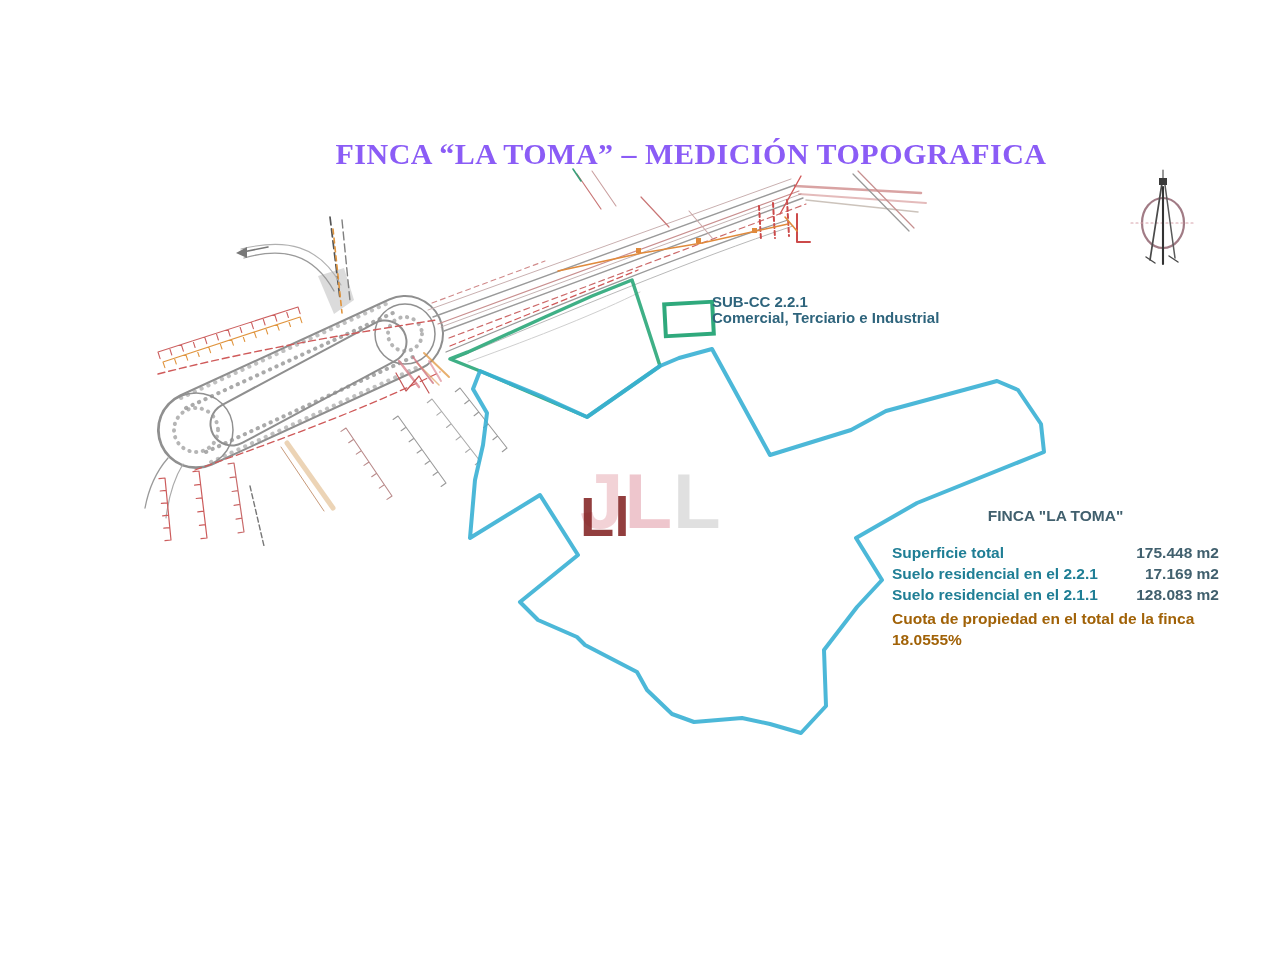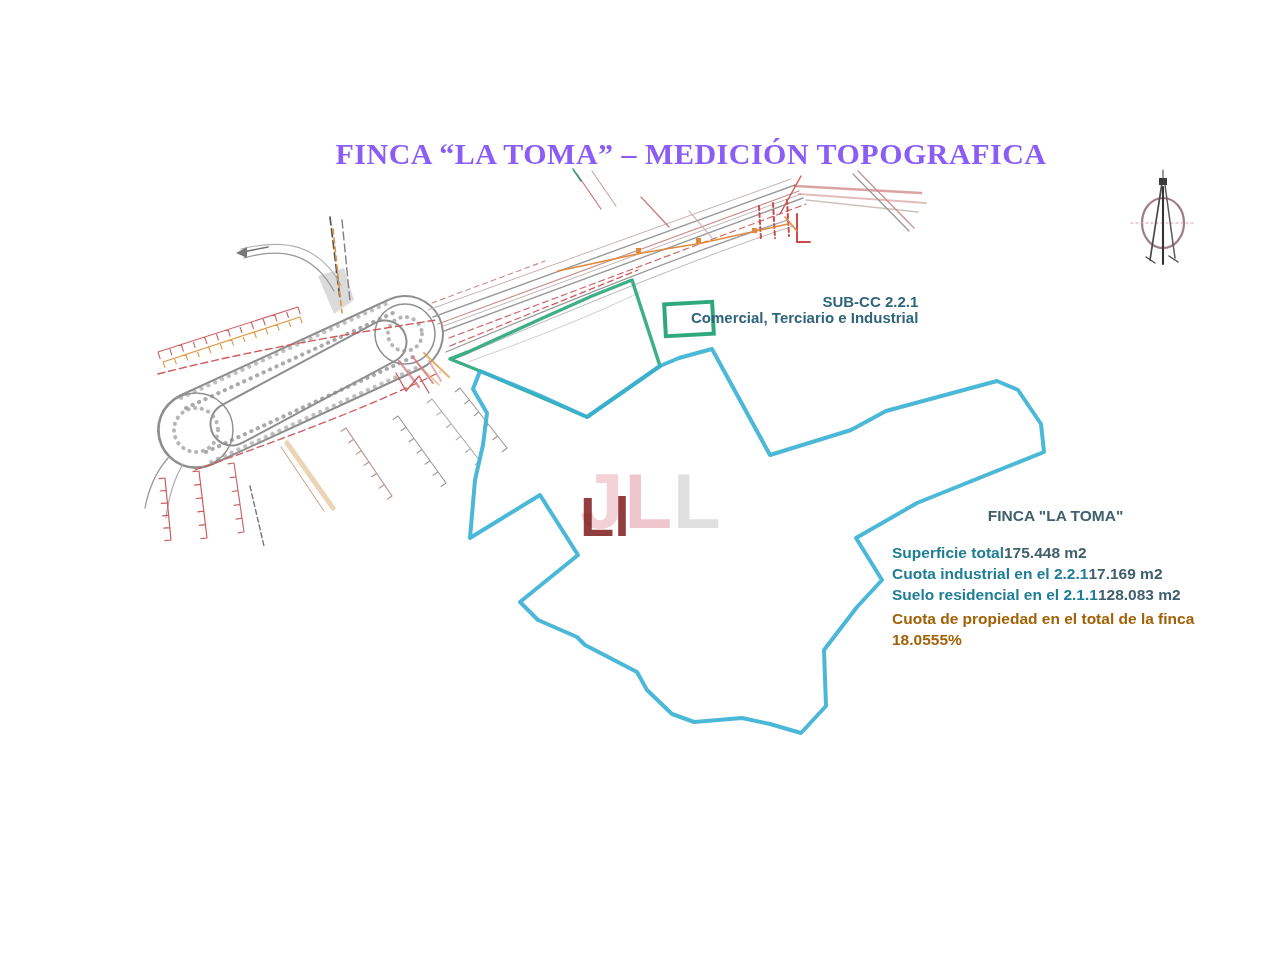--- a/index.html
+++ b/index.html
@@ -6,27 +6,27 @@
   #page{position:relative;width:1280px;height:960px;background:#ffffff;overflow:hidden;
         font-family:"Liberation Sans",sans-serif;}
   #map-svg{position:absolute;left:0;top:0;width:1280px;height:960px;z-index:2;}
   .txt{position:absolute;white-space:nowrap;z-index:3;}
   .doc-title{left:691px;top:137px;transform:translateX(-50%);
              font-family:"Liberation Serif",serif;font-weight:bold;font-size:30px;
              color:#8b5cf6;letter-spacing:.5px;}
   
   .legend-swatch{position:absolute;left:663px;top:301px;width:44px;height:28px;
                  border:4px solid #2fa97c;transform:rotate(-3deg);z-index:3;}
-  .legend-text{left:691px;top:294px;font-size:15px;font-weight:bold;color:#2e647c;line-height:16px;text-align:right;}
+  .legend-text{left:712px;top:294px;font-size:15px;font-weight:bold;color:#2e647c;line-height:16px;}
   
   .res-label{left:637px;top:502px;font-size:15.5px;font-weight:bold;color:#33627b;line-height:18.5px;}
   
   .summary{left:892px;top:507px;width:327px;font-size:15.5px;font-weight:bold;z-index:3;position:absolute;}
   .summary .heading{text-align:center;color:#41606e;margin-bottom:17px;}
-  .summary .row{display:flex;line-height:21px;}
+  .summary .row{display:flex;justify-content:space-between;line-height:21px;}
   .summary .row .lbl{color:#1f7e95;}
   .summary .row .val{color:#41606e;text-align:right;}
   .summary .share{margin-top:3px;color:#a16207;line-height:21px;white-space:normal;}
   
   .watermark{left:580px;top:414px;font-size:78px;font-weight:bold;letter-spacing:1px;
              z-index:1;opacity:.75;font-family:"Liberation Sans",sans-serif;margin-top:42px;}
   .wm1{color:#eec3c9;} .wm2{color:#e9b4bd;} .wm3{color:#d6d6d6;}
   .watermark-sub{left:580px;top:484px;font-size:56px;font-weight:bold;color:#7f1d1d;
                  z-index:1;opacity:.85;}
 </style>
@@ -134,21 +134,21 @@
   </div>
 
 
   <div class="summary">
     <div class="heading">FINCA "LA TOMA"</div>
     <div class="row">
       <span class="lbl">Superficie total</span>
       <span class="val">175.448 m2</span>
     </div>
     <div class="row">
-      <span class="lbl">Cuota industrial en el 2.2.1</span>
+      <span class="lbl">Suelo residencial en el 2.2.1</span>
       <span class="val">17.169 m2</span>
     </div>
     <div class="row">
       <span class="lbl">Suelo residencial en el 2.1.1</span>
       <span class="val">128.083 m2</span>
     </div>
     <div class="share">
       <div>Cuota de propiedad en el total de la finca</div>
       <div>18.0555%</div>
     </div>

